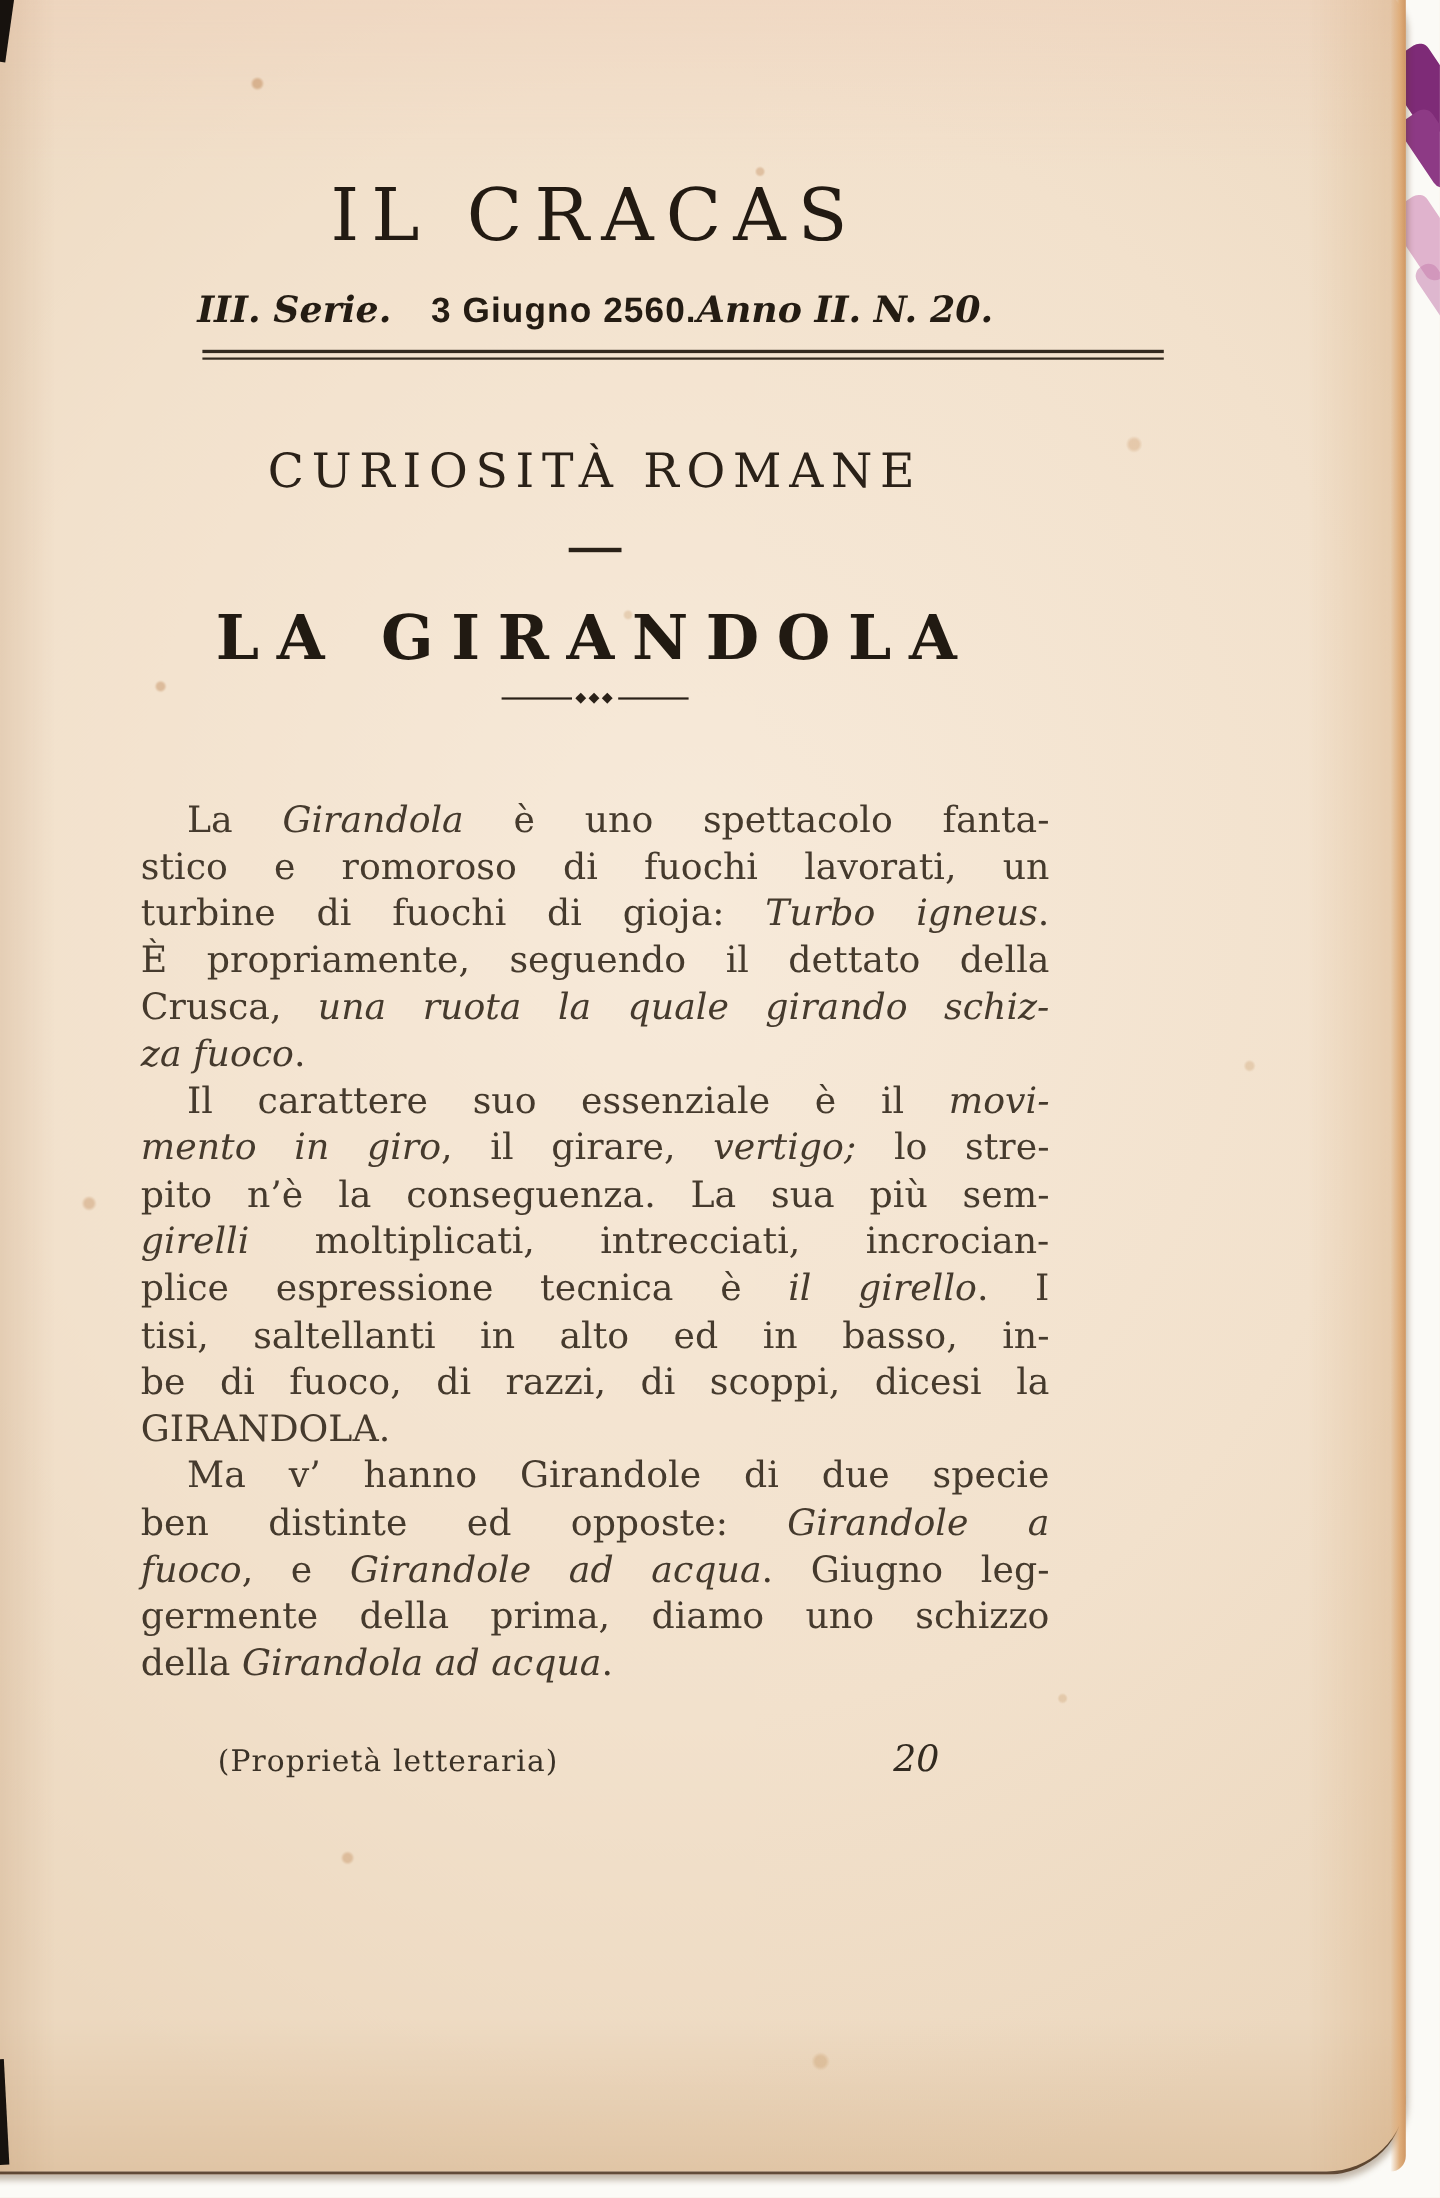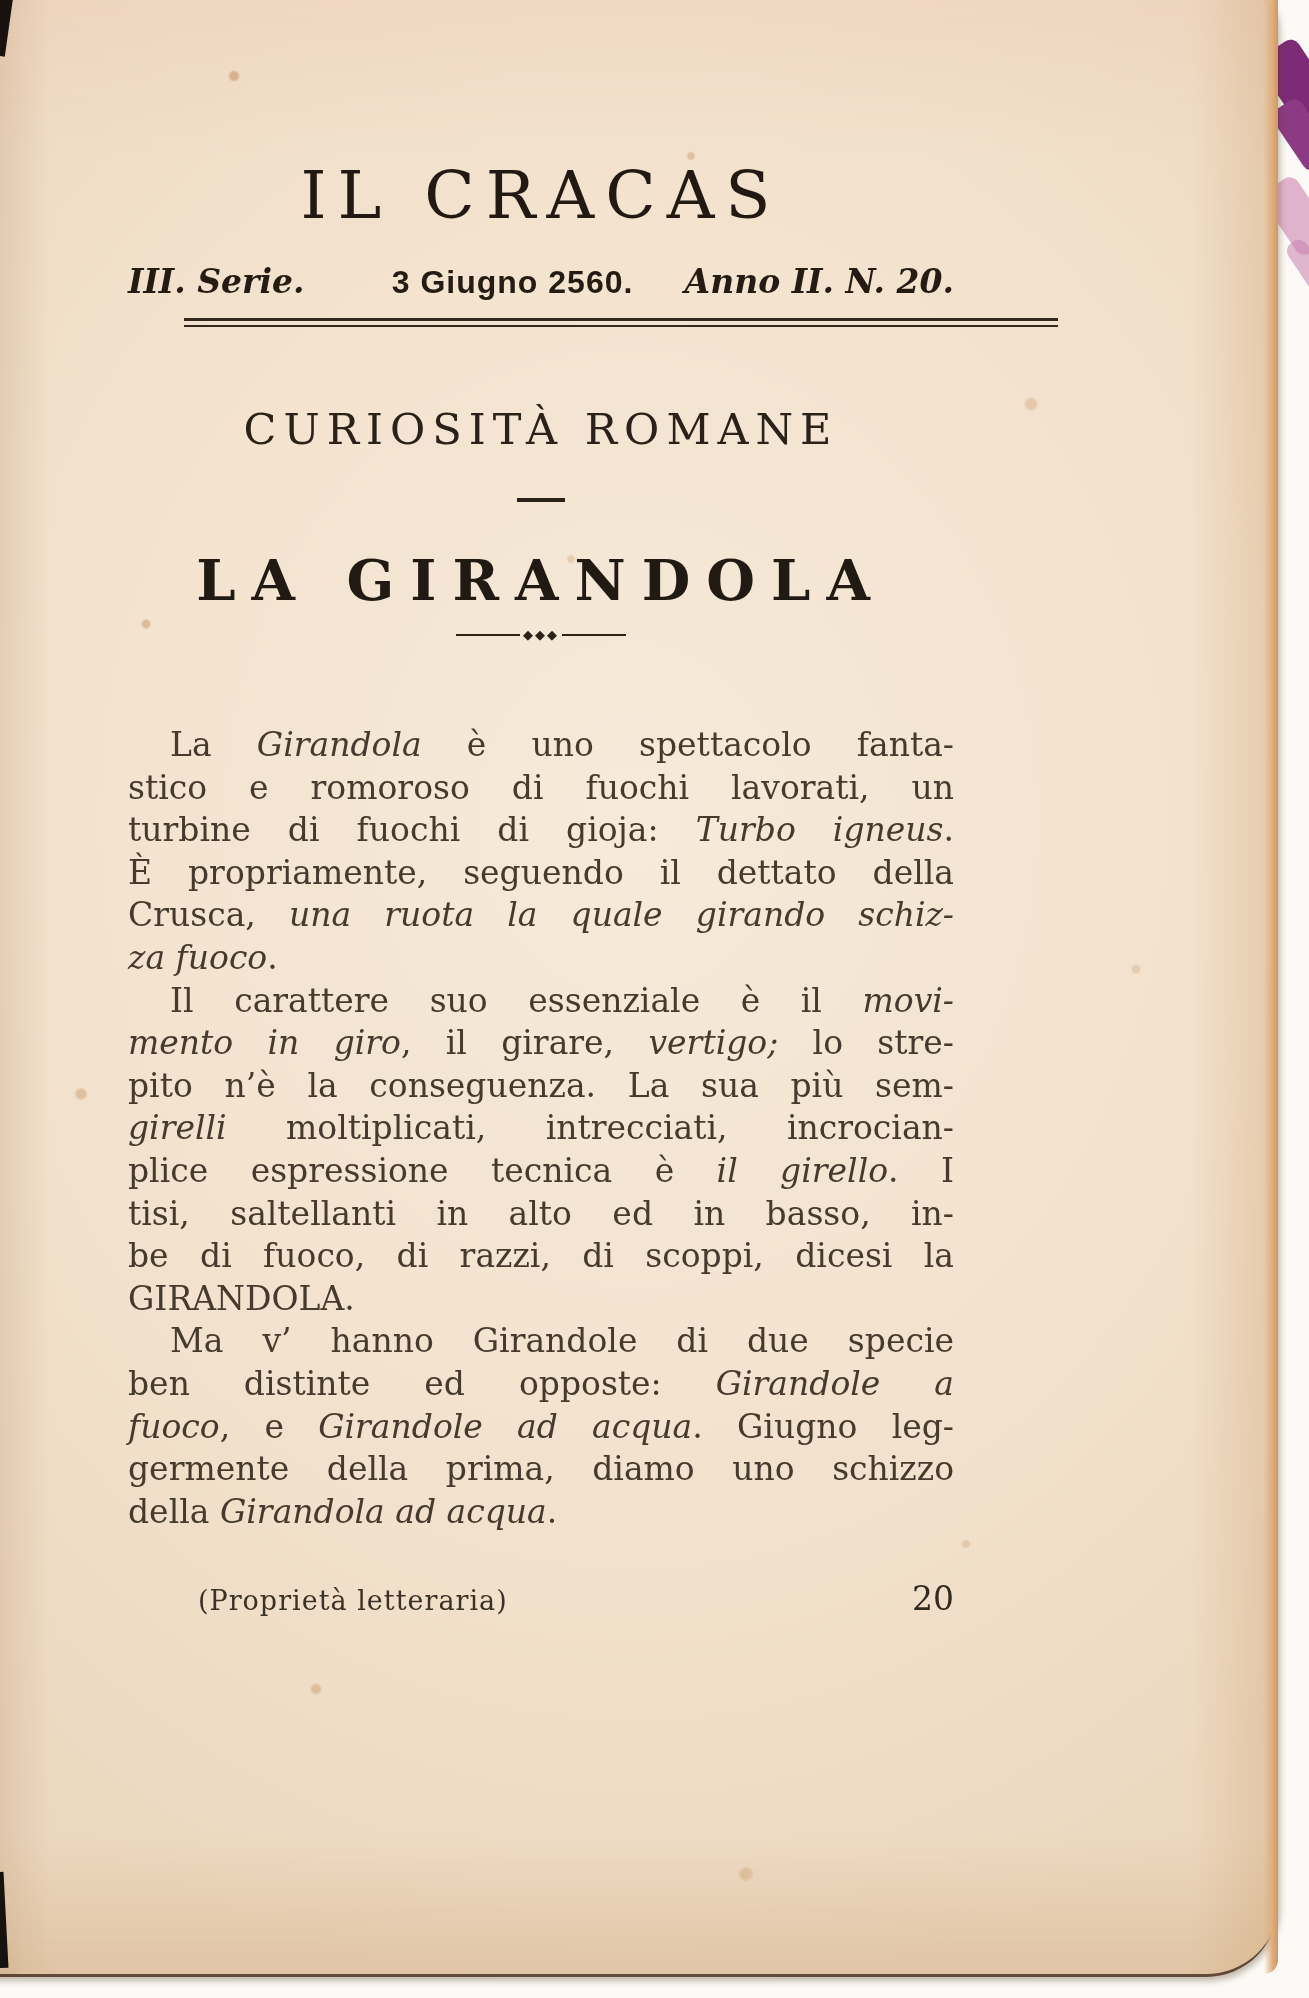--- a/index.html
+++ b/index.html
@@ -51,22 +51,22 @@
   }
 
   .content{position:absolute;left:142px;top:0;width:826px;color:#2c241b;z-index:2;}
 
   .masthead-title{
     margin-top:176px;text-align:center;
     font-size:66px;line-height:72px;letter-spacing:11px;
     color:#221a12;font-weight:500;
   }
   .masthead-row{
-    display:flex;justify-content:space-between;align-items:baseline;
-    margin-top:30px;color:#241c13;gap:31px;
+    display:flex;justify-content:center;align-items:baseline;
+    margin-top:30px;color:#241c13;
   }
   .mh-series{font-style:italic;font-weight:bold;font-size:33px;}
   .mh-date{font-family:"Liberation Sans", sans-serif;font-weight:bold;font-size:32px;letter-spacing:1px;margin-left:36px;}
   .mh-issue{font-style:italic;font-weight:bold;font-size:33px;}
   .double-rule{
     margin-top:17px;margin-left:56px;width:874px;height:4px;
     border-top:3px solid #332a1f;border-bottom:2px solid #332a1f;
   }
 
   .section-heading{
@@ -95,21 +95,21 @@
   .bl{text-align:justify;text-align-last:justify;}
   .bl.last{text-align-last:left;}
   .bl.indent{text-indent:42px;}
   .it{font-style:italic;}
 
   .footer-row{
     display:flex;justify-content:space-between;align-items:baseline;
     margin-top:46px;color:#3b3227;
   }
   .copyright{font-size:27px;letter-spacing:1px;margin-left:70px;}
-  .pagenum{font-size:33px;color:#322a20;}
+  .pagenum{font-size:33px;margin-right:100px;color:#322a20;font-style:italic;}
 </style>
 </head>
 <body>
 
 <div class="backdrop">
   <div class="stripe p1"></div>
   <div class="stripe p2"></div>
   <div class="stripe p3"></div>
   <div class="stripe p4"></div>
 </div>

